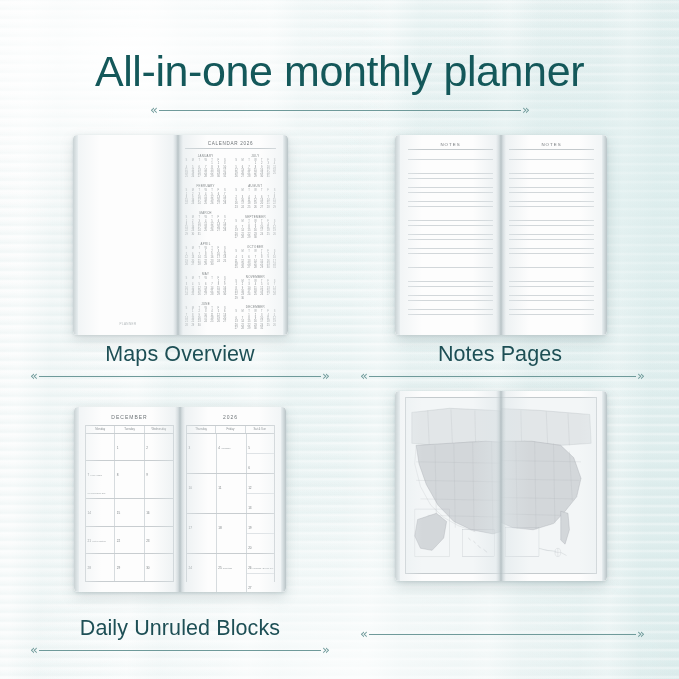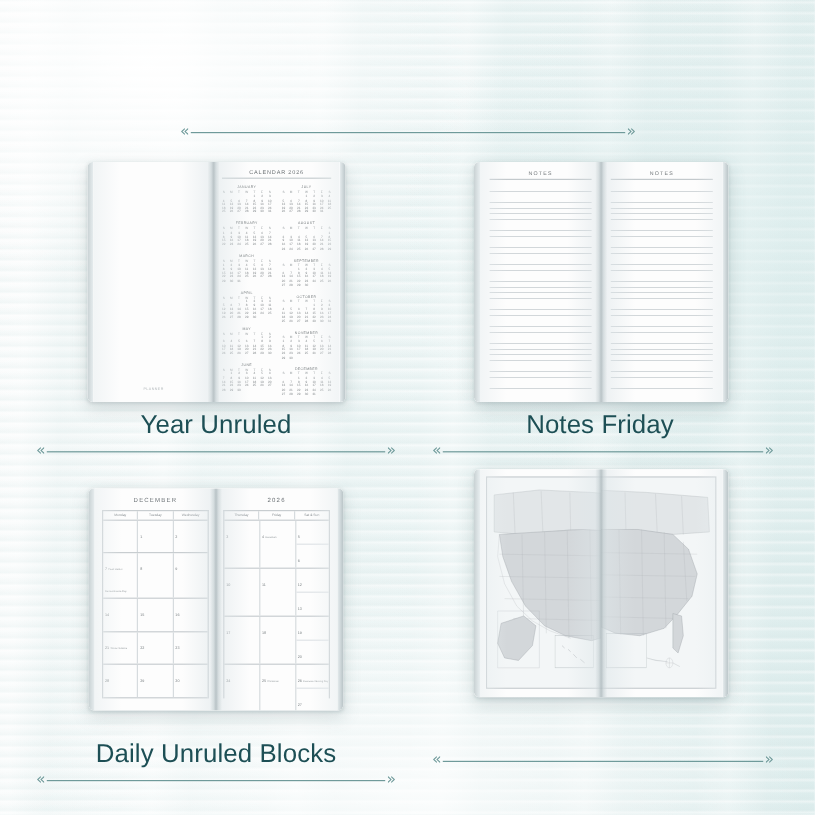--- a/index.html
+++ b/index.html
@@ -227,20 +227,21 @@
 </head>
 <body>
 
 <div id="bg-base"></div>
 <div id="bg-grain"></div>
 <div id="bg-grain2"></div>
 <div id="bg-wash"></div>
 
 <div id="page">
 
+  <div class="title">All-in-one monthly planner</div>
 
   <div class="divider" id="title-divider">
     <span class="chev l">«</span>
     <span class="line"></span>
     <span class="chev r">»</span>
   </div>
 
   <div class="cell" style="left:20px; top:130px; width:320px; height:250px;">
 
     <div class="book" style="left:53px; top:5px; width:215px; height:200px;">
@@ -941,21 +942,21 @@
                   <span></span>
                 </div>
               </div>
             </div>
         </div>
       </div>
 
       <div class="spine" style="left:100px; width:10px;"></div>
     </div>
 
-    <div class="caption" style="top:212px;">Year Unruled</div>
+    <div class="caption" style="top:212px;">Maps Overview</div>
 
     <div class="divider" style="top:240px; left:10px; width:300px;">
       <span class="chev l">«</span>
       <span class="line"></span>
       <span class="chev r">»</span>
     </div>
   </div>
 
   <div class="cell" style="left:340px; top:130px; width:320px; height:250px;">
 
@@ -969,21 +970,21 @@
       </div>
 
       <div class="leaf right" style="width:101px;">
         <div class="notes-head">NOTES</div>
         <div class="notes-lines"></div>
       </div>
 
       <div class="spine" style="left:101px; width:10px;"></div>
     </div>
 
-    <div class="caption" style="top:212px;">Notes Friday</div>
+    <div class="caption" style="top:212px;">Notes Pages</div>
 
     <div class="divider" style="top:240px; left:20px; width:285px;">
       <span class="chev l">«</span>
       <span class="line"></span>
       <span class="chev r">»</span>
     </div>
   </div>
 
   <div class="cell" style="left:20px; top:404px; width:320px; height:250px;">
 

